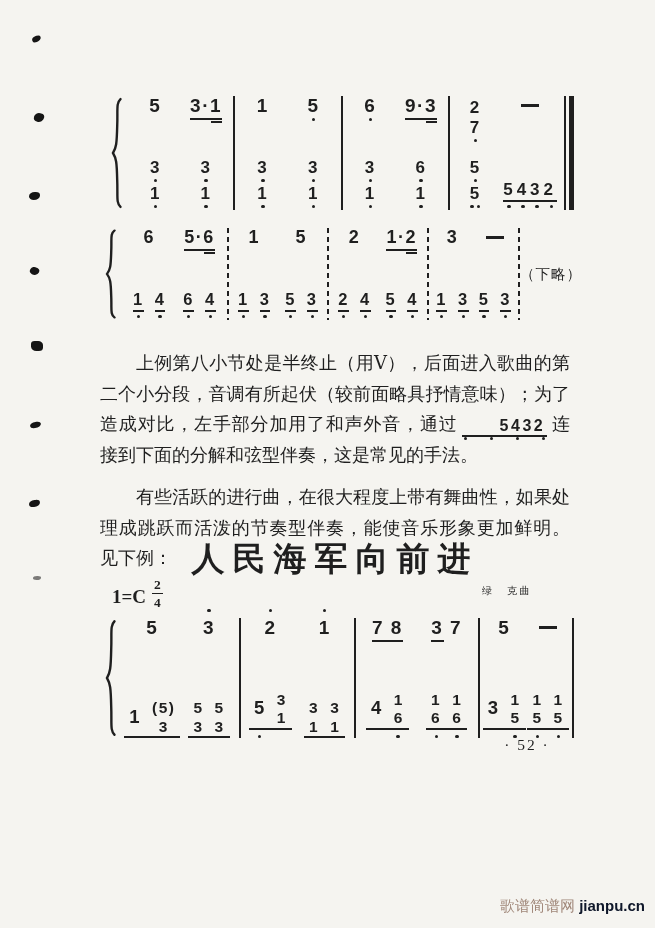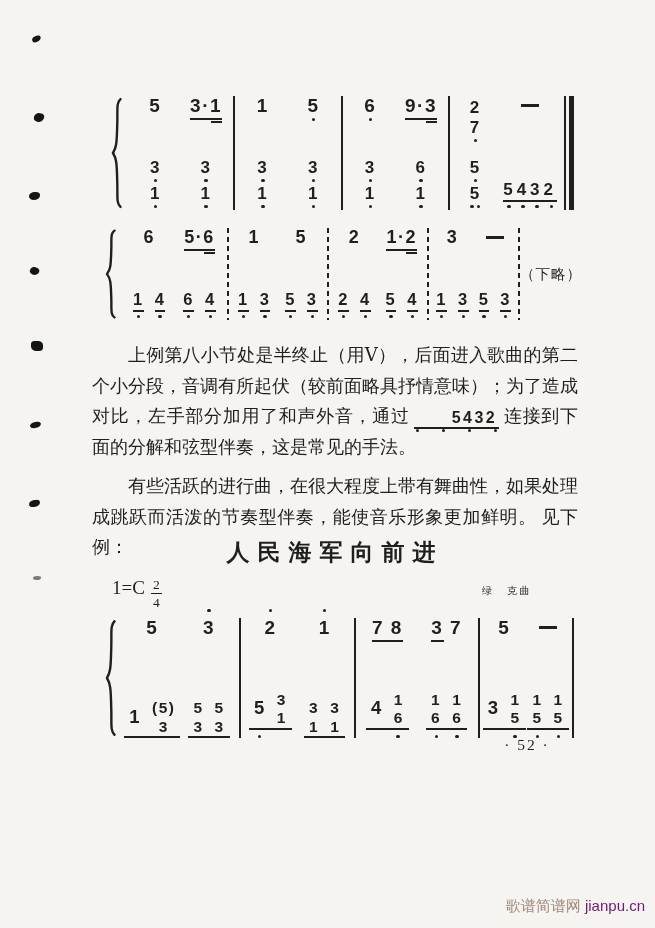--- a/index.html
+++ b/index.html
@@ -54,51 +54,51 @@
   .endbar{flex:0 0 10px;display:flex;gap:2.5px;}
   .endbar .thin{width:2px;background:var(--ink);}
   .endbar .thick{width:5px;background:var(--ink);}
   .annotation{
     align-self:center;white-space:nowrap;
     font-family:"Liberation Serif","DejaVu Serif",serif;
     font-weight:400;font-size:14.5px;letter-spacing:1px;
   }
   
   .prose{position:absolute;left:88px;top:336px;width:494px;font-size:18px;line-height:30.5px;text-align:justify;}
-  .prose p{margin:4px;text-indent:2em;}
+  .prose p{margin:12px;text-indent:2em;}
   .prose p + p{margin-top:9px;}
   .inline-jianpu{
     display:inline-block;position:relative;
     font-family:"Liberation Sans","DejaVu Sans",sans-serif;
     font-weight:700;font-size:16px;line-height:1.05;
     letter-spacing:2.5px;padding:0 2px;margin:0 4px;
     border-bottom:2px solid var(--ink);vertical-align:-1px;
   }
   .inline-jianpu .idots{
     position:absolute;left:2px;right:2px;top:100%;margin-top:2px;
     display:flex;justify-content:space-between;
   }
   
   .song-title{
     position:absolute;left:100px;top:537px;width:470px;
-    text-align:center;font-size:23px;font-weight:700;letter-spacing:8px;
+    text-align:center;font-size:33px;font-weight:700;letter-spacing:8px;
   }
   .keyline{
     position:absolute;left:112px;top:577px;
-    display:flex;align-items:flex-start;font-weight:400;font-size:19px;
+    display:flex;align-items:flex-end;font-weight:700;font-size:19px;
     font-family:"Liberation Serif","DejaVu Serif",serif;
   }
   .meter{display:inline-flex;flex-direction:column;align-items:center;line-height:1;font-size:13.5px;margin-left:6px;transform:translateY(1px);}
   .meter .den{border-top:1.8px solid var(--ink);margin-top:1.5px;padding:1.5px 2px 0;}
   .composer{position:absolute;left:482px;top:584px;font-size:10px;letter-spacing:2.5px;}
   
   .pagenum{position:absolute;left:488px;top:736px;width:78px;text-align:center;font-size:15.5px;letter-spacing:2px;}
   .watermark{position:absolute;right:10px;top:897px;font-size:15px;font-family:"Liberation Sans","DejaVu Sans",sans-serif;}
   .watermark .site{color:#a1887a;}
-  .watermark .link{color:#701a75;}
+  .watermark .link{color:#0f172a;font-weight:bold;}
 </style>
 </head>
 <body>
 
 <div class="page">
 
   <div class="speck" style="left:32px;top:36px;width:9px;height:6px;transform:rotate(-20deg);"></div>
   <div class="speck" style="left:34px;top:113px;width:10px;height:9px;transform:rotate(14deg);"></div>
   <div class="speck" style="left:29px;top:192px;width:11px;height:8px;"></div>
   <div class="speck" style="left:30px;top:267px;width:9px;height:8px;transform:rotate(30deg);"></div>

